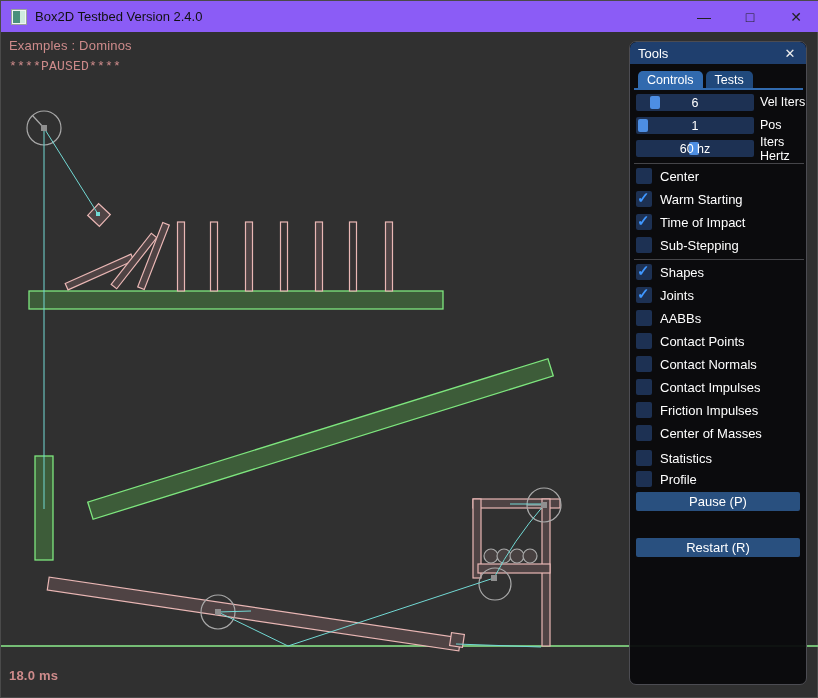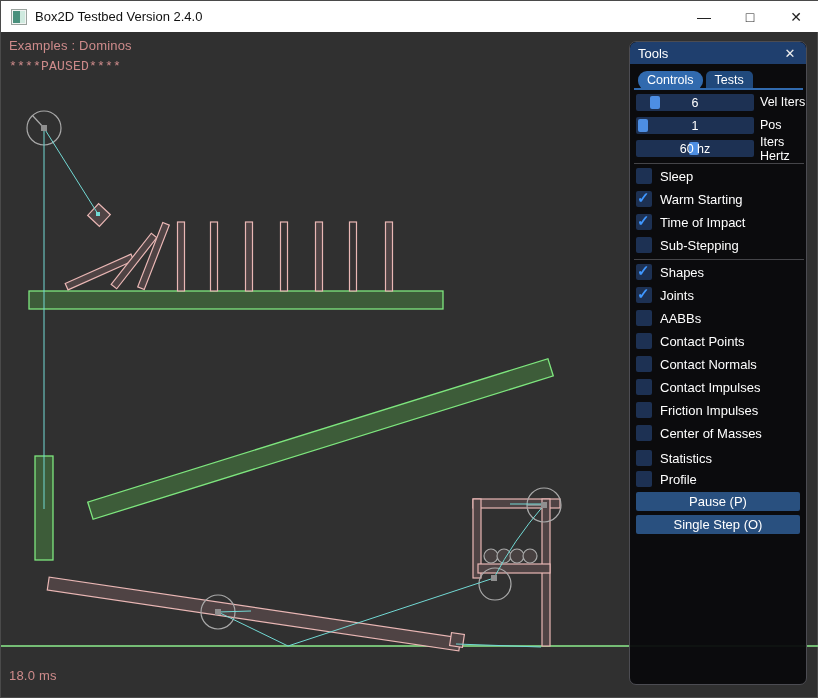--- a/index.html
+++ b/index.html
@@ -1,43 +1,43 @@
 <!DOCTYPE html>
 <html><head>
 <meta charset="utf-8">
 <style>
   * { margin:0; padding:0; box-sizing:border-box; }
   html,body { width:818px; height:698px; }
   body { font-family:"Liberation Sans", sans-serif; position:relative; background:#303030; overflow:hidden; }
   .window { position:absolute; inset:0; border:1px solid #4a4a4a; }
 
   
-  .titlebar { position:absolute; left:0; top:0; width:818px; height:31px; background:#ffffff; display:flex; align-items:center; }
+  .titlebar { position:absolute; left:0; top:0; width:818px; height:31px; background:#8b5cf6; display:flex; align-items:center; }
   .app-icon { width:16px; height:16px; margin-left:10px; border:1px solid #9aa39e; background:#f2f5f3; position:relative; }
   .app-icon .ic-left { position:absolute; left:1px; top:1px; width:7px; height:12px; background:#49907c; }
   .app-icon .ic-right { position:absolute; left:8px; top:1px; width:5px; height:12px; background:#cfeadf; }
   .title-text { margin-left:8px; font-size:13px; color:#111; }
   .win-controls { margin-left:auto; display:flex; height:100%; }
   .win-btn { width:46px; height:100%; display:flex; align-items:center; justify-content:center; font-size:14px; color:#222; }
 
   
   .canvas-label { position:absolute; font-size:13px; color:#ce8b8b; letter-spacing:.2px; }
   #lbl-example { left:8px; top:37px; }
   #lbl-paused  { left:8px; top:58px;font-family:Liberation Mono, monospace; }
-  #lbl-ms      { left:8px; top:667px; }
+  #lbl-ms      { left:8px; top:667px;font-weight:bold; }
 
   
   .panel { position:absolute; left:628px; top:40px; width:178px; height:644px;
            background:rgba(10,10,12,0.95); border:1px solid #4c4c52; border-radius:7px; overflow:hidden; }
   .panel-title { height:22px; background:#1f3f6e; display:flex; align-items:center; padding:0 8px;
                  color:#fff; font-size:13px; border-radius:6px 6px 0 0;gap:12px; }
   .panel-close { margin-left:auto; color:#eee; font-size:13px; width:16px; text-align:center; }
   .tabs { position:absolute; left:8px; top:29px; display:flex; gap:3px; }
   .tab { font-size:12.5px; color:#fff; padding:2px 9px 3px; border-radius:5px 5px 0 0; }
-  .tab.active { background:#316aae;border-radius:9px; }
+  .tab.active { background:#316aae; }
   .tab.inactive { background:#20497c; }
   .tab-underline { position:absolute; left:4px; top:46px; width:169px; height:2px; background:#316aae; }
 
   .slider { position:absolute; left:6px; width:118px; height:17px; background:#1d3153; border-radius:2px; }
   .slider .grab { position:absolute; top:2px; width:10px; height:13px; background:#4d8ee3; border-radius:2px; }
   .slider .val { position:absolute; inset:0; display:flex; align-items:center; justify-content:center;
                  color:#fff; font-size:12.5px; }
   .slider-label { position:absolute; left:130px; color:#fff; font-size:12.5px; line-height:17px; }
 
   .separator { position:absolute; left:4px; width:170px; height:1px; background:#454549; }
@@ -181,21 +181,21 @@
     <div class="slider" style="top:98px">
       <div class="grab" style="left:53px"></div>
       <div class="val">60 hz</div>
     </div>
     <div class="slider-label" style="top:106px">Hertz</div>
 
     <div class="separator" style="top:121px"></div>
 
     <div class="cb-row" style="top:126px">
         <span class="cb"></span>
-        <span class="cb-label">Sleep</span>
+        <span class="cb-label">Center</span>
       </div>
     <div class="cb-row" style="top:149px">
         <span class="cb checked"></span>
         <span class="cb-label">Warm Starting</span>
       </div>
     <div class="cb-row" style="top:172px">
         <span class="cb checked"></span>
         <span class="cb-label">Time of Impact</span>
       </div>
     <div class="cb-row" style="top:195px">
@@ -240,15 +240,15 @@
     <div class="cb-row" style="top:408px">
         <span class="cb"></span>
         <span class="cb-label">Statistics</span>
       </div>
     <div class="cb-row" style="top:429px">
         <span class="cb"></span>
         <span class="cb-label">Profile</span>
       </div>
 
     <div class="pbtn" style="top:450px">Pause (P)</div>
-    <div class="pbtn" style="top:473px">Single Step (O)</div>
+    <div class="pbtn" style="top:496px">Restart (R)</div>
   </div>
 </div>
 
 </body></html>

